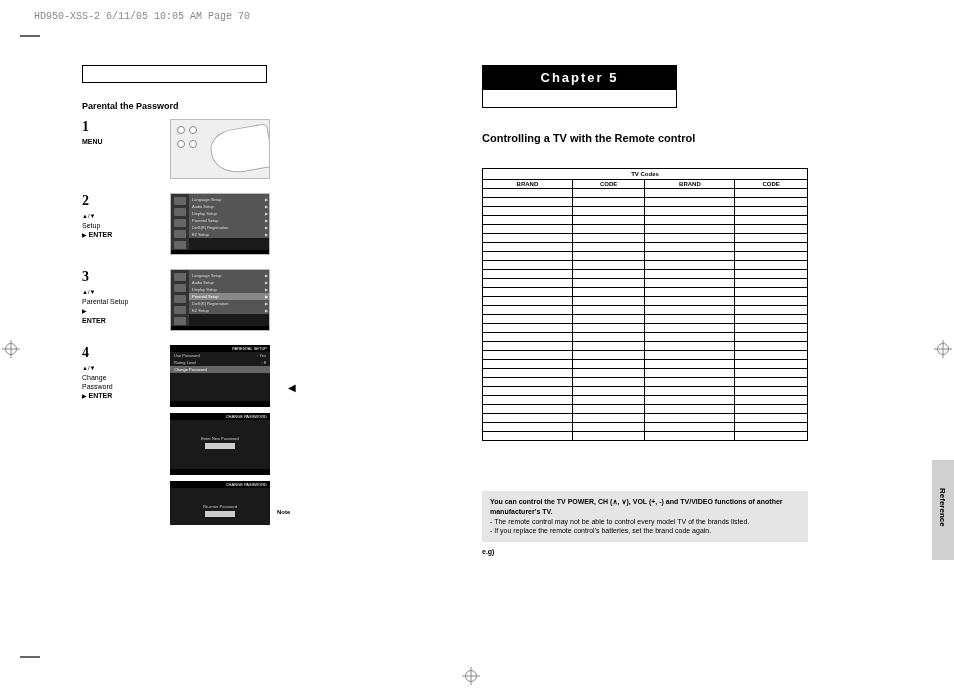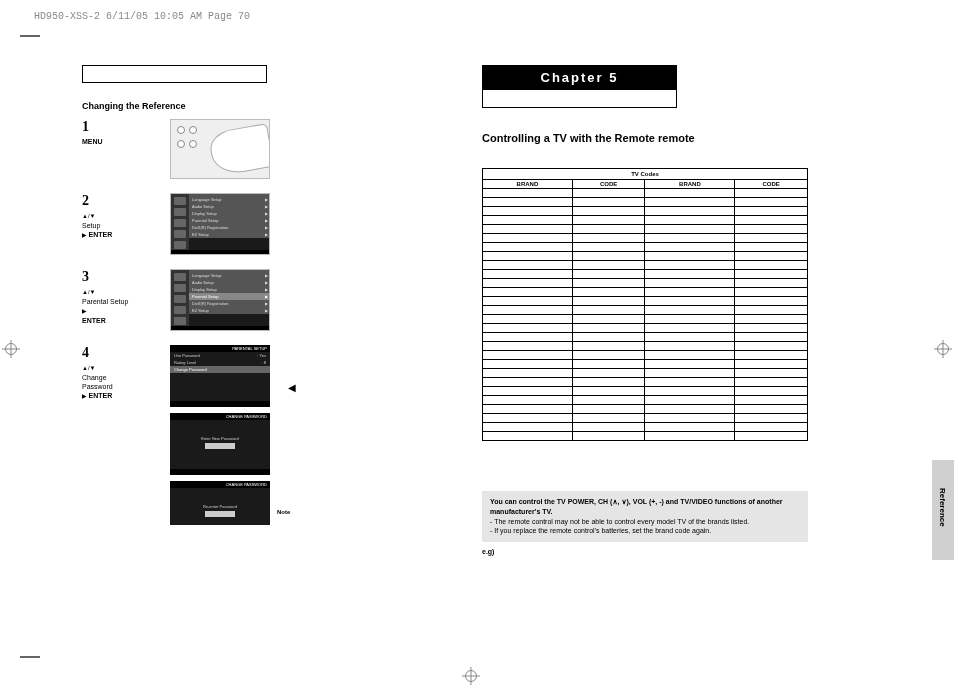--- a/index.html
+++ b/index.html
@@ -94,21 +94,21 @@
   <div class="side-tab">
     <div class="side-tab-text">Reference</div>
   </div>
 
   <div class="arrow-back">◀</div>
 
   <div class="content">
 
     <div class="col-left">
       <div class="empty-box"></div>
-      <div class="section-title">Changing the Reference</div>
+      <div class="section-title">Parental the Password</div>
 
       <div class="step">
         <div class="step-info">
           <div class="step-num">1</div>
           <div class="step-label"><b>MENU</b></div>
         </div>
         <div class="step-shot">
           <div class="remote-sketch">
             <div class="rbtn b1"></div>
               <div class="rbtn b2"></div>
@@ -267,21 +267,21 @@
           </div>
         </div>
       </div>
 
       <div class="note-label">Note</div>
     </div>
 
     <div class="col-right">
       <div class="chapter-box">Chapter 5</div>
       <div class="chapter-sub"></div>
-      <div class="right-title">Controlling a TV with the Remote remote</div>
+      <div class="right-title">Controlling a TV with the Remote control</div>
 
       <table class="tv-table">
         <thead>
           <tr class="hdr-top">
               <th colspan="4">TV Codes</th>
             </tr>
           <tr>
             <th>BRAND</th>
             <th>CODE</th>
             <th>BRAND</th>

